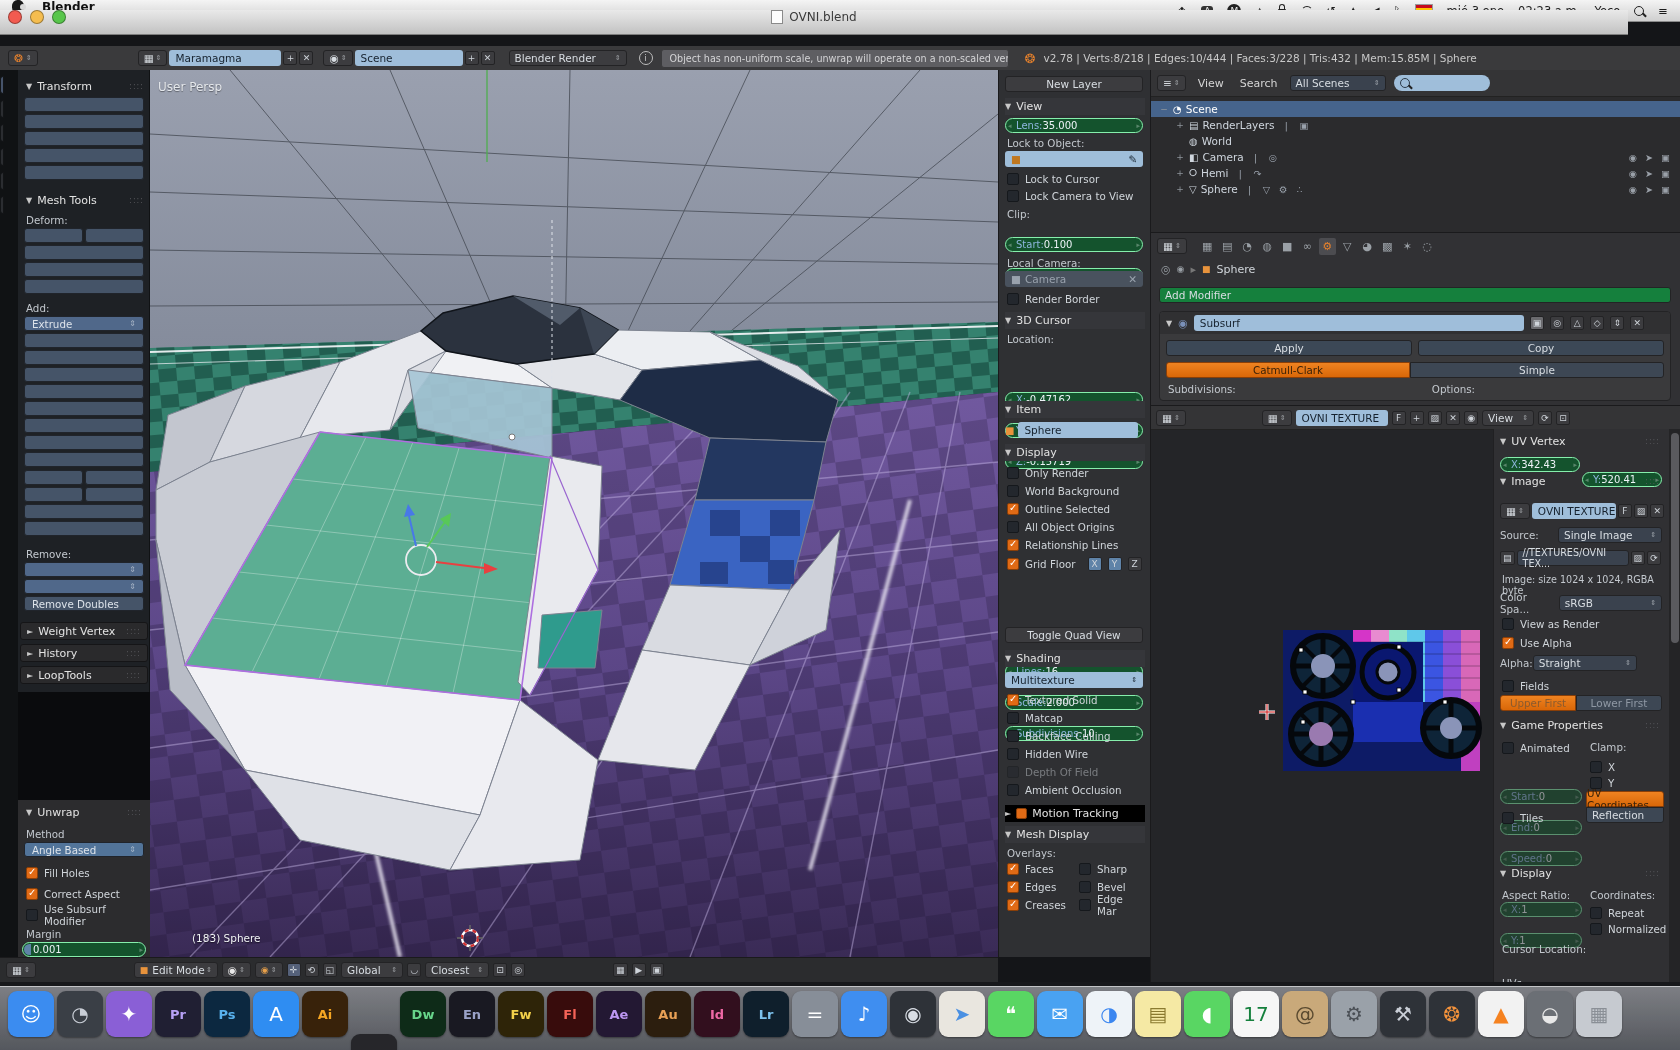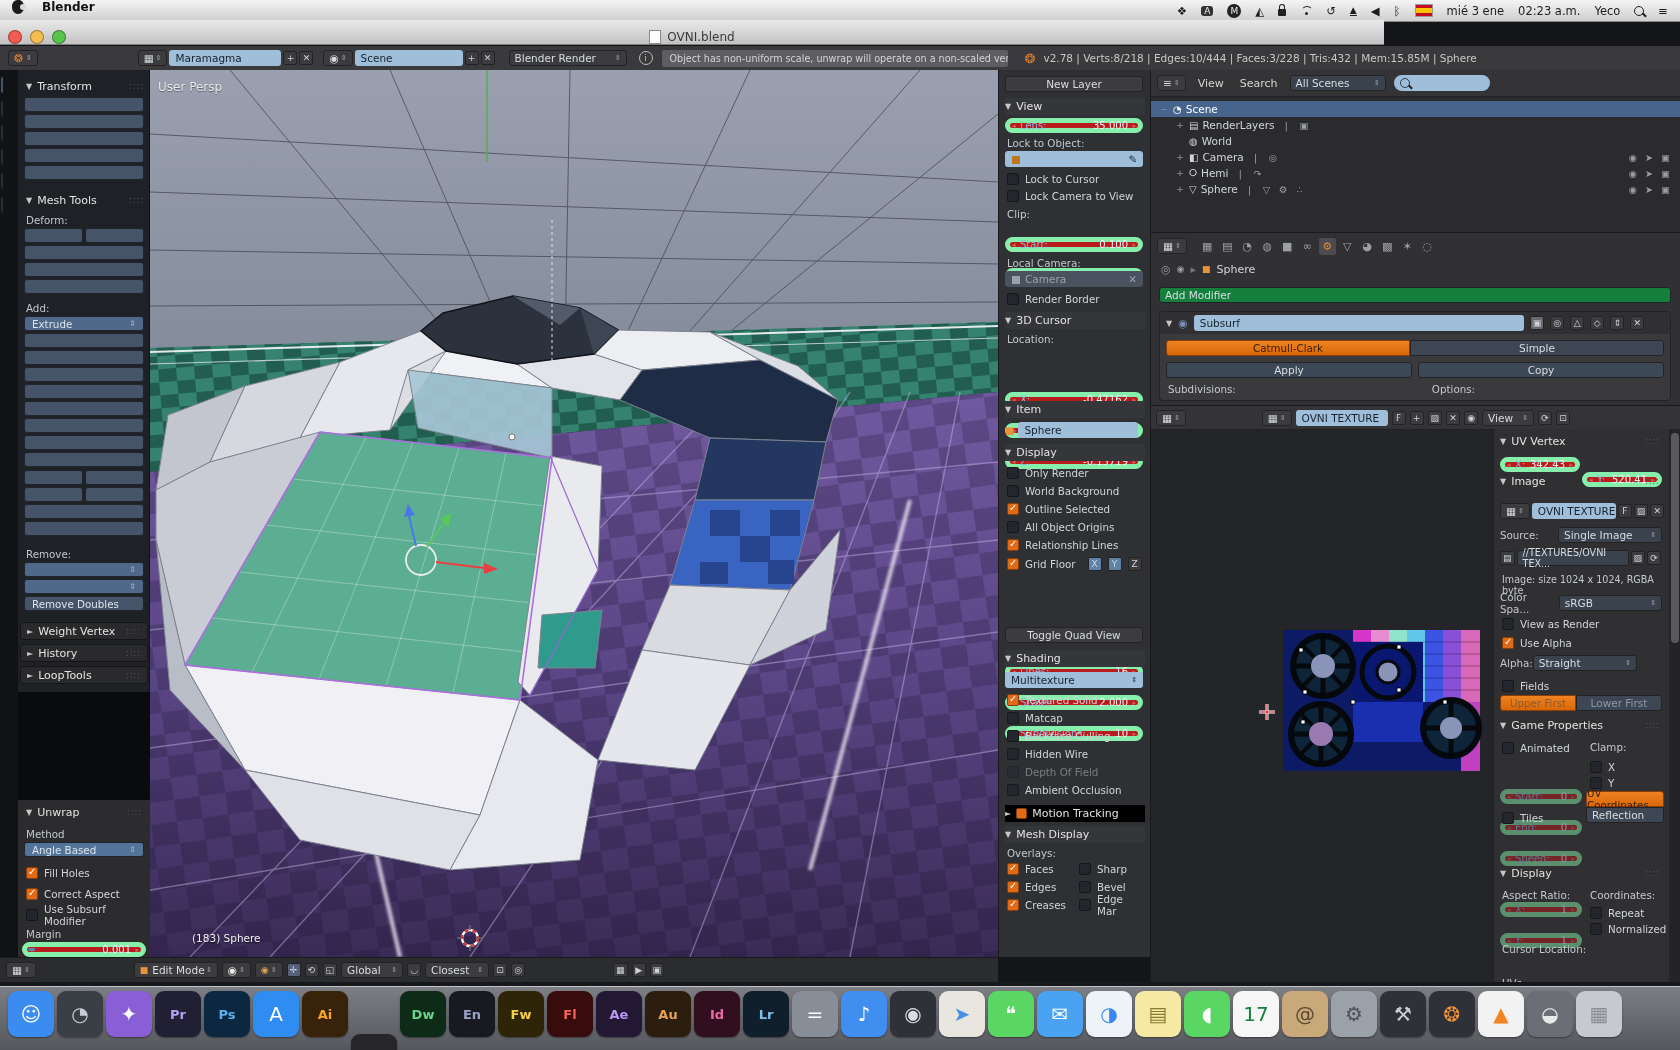--- a/index.html
+++ b/index.html
@@ -17,36 +17,36 @@
   .flag{width:16px;height:11px;display:inline-block;border:1px solid #999;
         background:linear-gradient(180deg,#c60b1e 25%,#ffc400 25%,#ffc400 75%,#c60b1e 75%)}
   .mag{width:8px;height:8px;border:1.6px solid #222;border-radius:50%;display:inline-block;position:relative}
   .mag::after{content:"";position:absolute;width:5px;height:1.6px;background:#222;transform:rotate(45deg);right:-4px;bottom:-1px}
   .lockico{width:8px;height:7px;background:#222;border-radius:1px;display:inline-block;position:relative;margin-top:4px}
   .lockico::before{content:"";position:absolute;top:-5px;left:1px;width:4px;height:5px;border:1.5px solid #222;border-bottom:none;border-radius:4px 4px 0 0}
   .wifiico{width:12px;height:9px;display:inline-block;position:relative}
   .wifiico::before{content:"";position:absolute;left:1px;top:0;width:10px;height:10px;border:1.6px solid #222;border-color:#222 transparent transparent transparent;border-radius:50%;transform:rotate(0deg)}
   .wifiico::after{content:"";position:absolute;left:5px;top:6px;width:3px;height:3px;border-radius:50%;background:#222}
   .ejico{font-size:9px;border-bottom:1.5px solid #222;line-height:9px}
-  .titlebar{left:0;top:20px;width:1384px;height:24px;background:linear-gradient(#e9e9e9,#c2c2c2);
-            border-bottom:1px solid #7d7d7d;display:flex;align-items:flex-end;color:#333}
+  .titlebar{left:0;top:10px;width:1628px;height:24px;background:linear-gradient(#e9e9e9,#c2c2c2);
+            border-bottom:1px solid #7d7d7d;display:flex;align-items:flex-start;color:#333}
   .tl{width:12px;height:12px;border-radius:50%;margin-left:8px;border:1px solid rgba(0,0,0,.35)}
   .title-center{position:absolute;left:0;right:0;text-align:center;font-size:12px;color:#3a3a3a;display:flex;justify-content:center;gap:6px;align-items:center}
   .docico{width:10px;height:12px;background:#fdfdfd;border:1px solid #8a8a8a;display:inline-block}
   
   .bhdr{background:#3a3a3c;border-bottom:1px solid #242426}
   .bmenu{color:#d5d5d5;font-size:11px;padding:0 4px}
   .bluefield{background:#9fbeda;color:#16222e;border-radius:3px;font-size:10.5px;height:16px;display:flex;align-items:center;padding:0 6px;box-sizing:border-box;overflow:hidden;white-space:nowrap}
   .dkbtn{background:#3c3c3f;border:1px solid #232325;border-radius:3px;color:#d8dde2;font-size:10.5px;height:16px;display:flex;align-items:center;justify-content:center;padding:0 5px;box-sizing:border-box}
   .tbtn{background:#455468;border:1px solid #20242b;border-radius:3px;color:#dde3ea;font-size:10.3px;height:15px;display:flex;align-items:center;padding:0 7px;box-sizing:border-box;white-space:nowrap;overflow:hidden}
   .tbtn.dd::after{content:"⇕";margin-left:auto;font-size:8px;opacity:.6}
   .halfrow{display:flex;gap:2px}
   .halfrow .tbtn{flex:1}
   .col{display:flex;flex-direction:column;gap:2px}
-  .slider{background:#b91c1c;border:5px solid #86efac;border-radius:8px;color:#8fb6de;font-size:10px;height:15px;display:flex;align-items:center;justify-content:space-between;padding:0 10px;box-sizing:border-box;position:relative;white-space:nowrap}
+  .slider{background:#14532d;border:1px solid #86efac;border-radius:8px;color:#8fb6de;font-size:10px;height:15px;display:flex;align-items:center;justify-content:flex-start;padding:0 10px;box-sizing:border-box;position:relative;white-space:nowrap}
   .slider .val{color:#eef3f8}
   .slider::before{content:"◂";position:absolute;left:2px;font-size:7px;color:rgba(255,255,255,.3)}
   .slider::after{content:"▸";position:absolute;right:2px;font-size:7px;color:rgba(255,255,255,.3)}
   .slider.disabled{opacity:.5}
   .chk{width:12px;height:12px;border-radius:2px;background:#23272d;border:1px solid #15181c;box-sizing:border-box;flex:none;position:relative}
   .chk-row{display:flex;gap:6px;align-items:center;font-size:10.3px;color:#d0d5da;height:13px}
   .chk-row.checked .chk{background:#e06a15;border-color:#8a3f08}
   .chk-row.checked .chk::after{content:"✓";position:absolute;left:1px;top:-2px;color:#fff;font-size:10px}
   .chk-row.disabled{opacity:.45}
   .phdr{font-size:11px;color:#e2e2e2;display:flex;align-items:center;gap:5px}
@@ -755,27 +755,27 @@
       <span style="font-size:8px;color:#c8c8c8">▼</span>
       <span style="color:#7a90b8">◉</span>
       <span class="bluefield" style="width:330px">Subsurf</span>
       <span class="minibtn" style="background:#6a6a6e">▣</span>
       <span class="minibtn">◎</span>
       <span class="minibtn">△</span>
       <span class="minibtn">◇</span>
       <span class="minibtn">⇕</span>
       <span class="minibtn">✕</span>
     </div>
+    <div class="row" style="gap:6px;padding:6px 6px 0 6px">
+      <span class="dkbtn" style="flex:1;background:#3c4856">Apply</span>
+      <span class="dkbtn" style="flex:1;background:#3c4856">Copy</span>
+    </div>
     <div class="row" style="gap:0;padding:6px 6px 0 6px">
       <span class="orangebtn" style="flex:1;border-radius:3px 0 0 3px">Catmull-Clark</span>
       <span class="dkbtn" style="flex:1;border-radius:0 3px 3px 0;background:#3d4754">Simple</span>
-    </div>
-    <div class="row" style="gap:6px;padding:6px 6px 0 6px">
-      <span class="dkbtn" style="flex:1;background:#3c4856">Apply</span>
-      <span class="dkbtn" style="flex:1;background:#3c4856">Copy</span>
     </div>
     <div class="row" style="padding:5px 8px 0 8px">
       <span class="lab">Subdivisions:</span>
       <span class="lab" style="margin-left:196px">Options:</span>
     </div>
   </div>
 </div>
 
 <div class="abs" style="left:1150px;top:405px;width:530px;height:577px;background:#242528;border-left:1px solid #1a1a1c;border-top:1px solid #1a1a1c;box-sizing:border-box">
   <div class="row" style="height:23px;background:#343436;border-bottom:1px solid #222;gap:4px;padding:0 5px">

